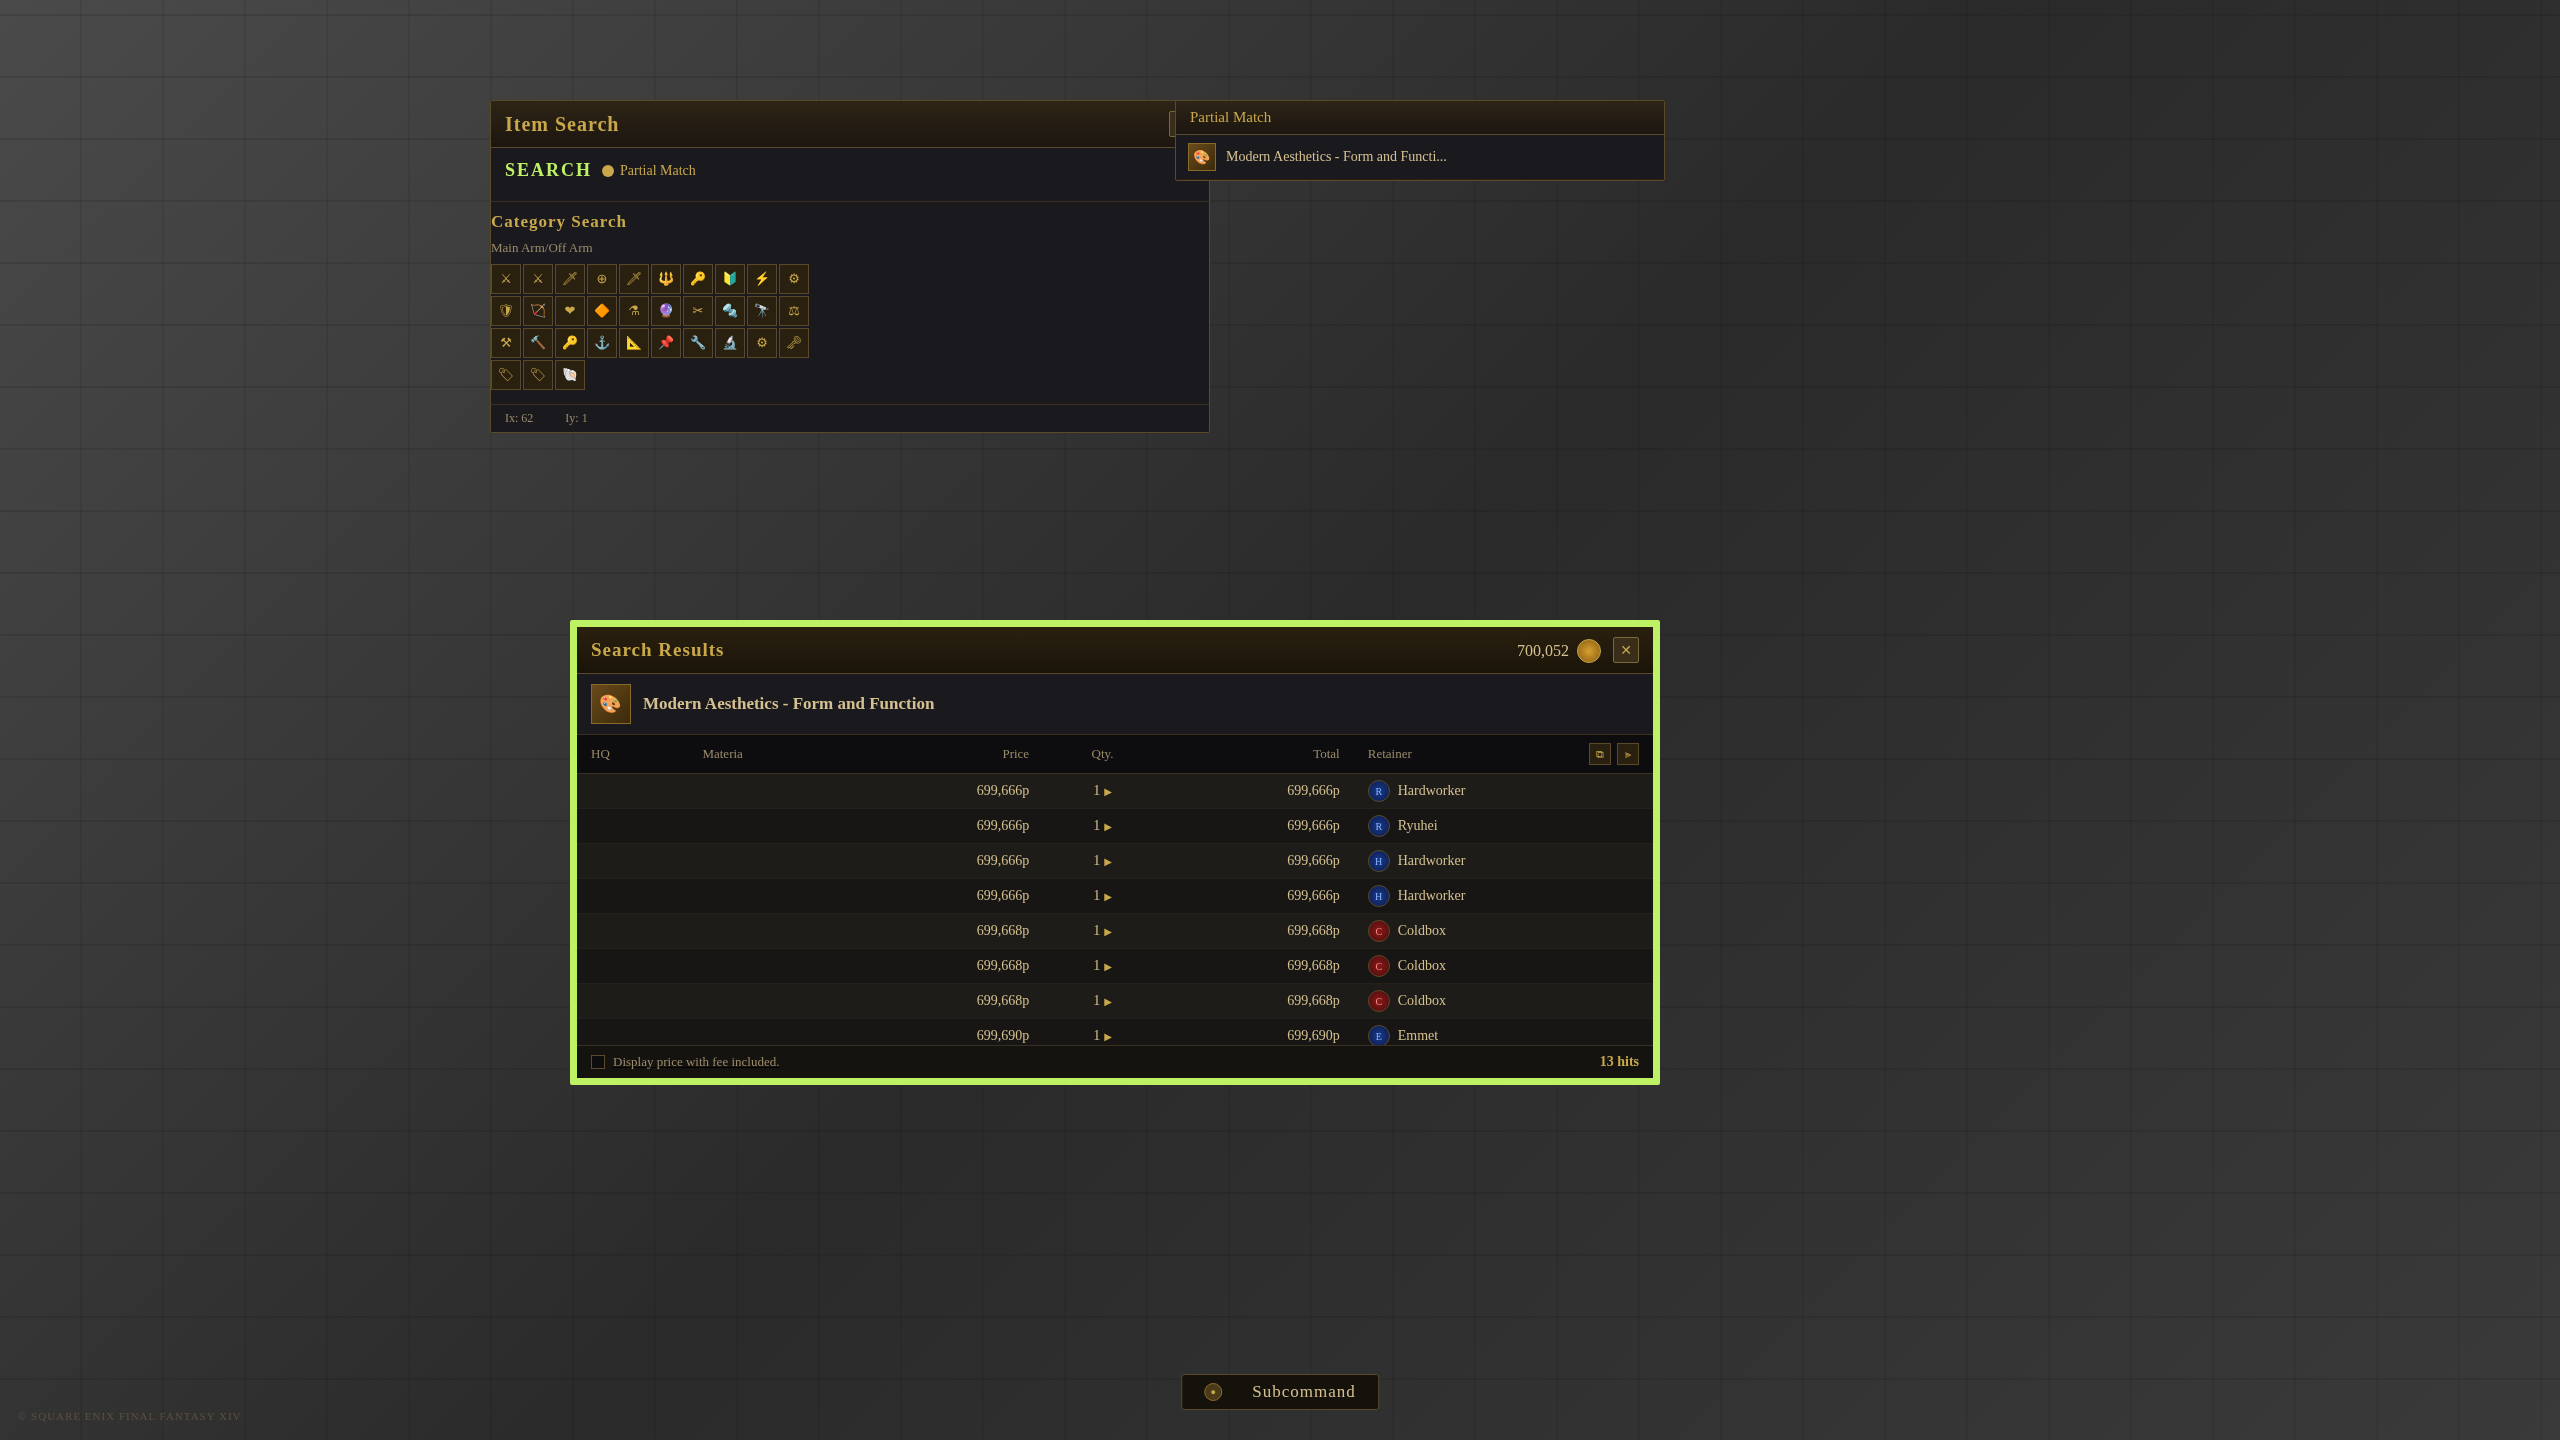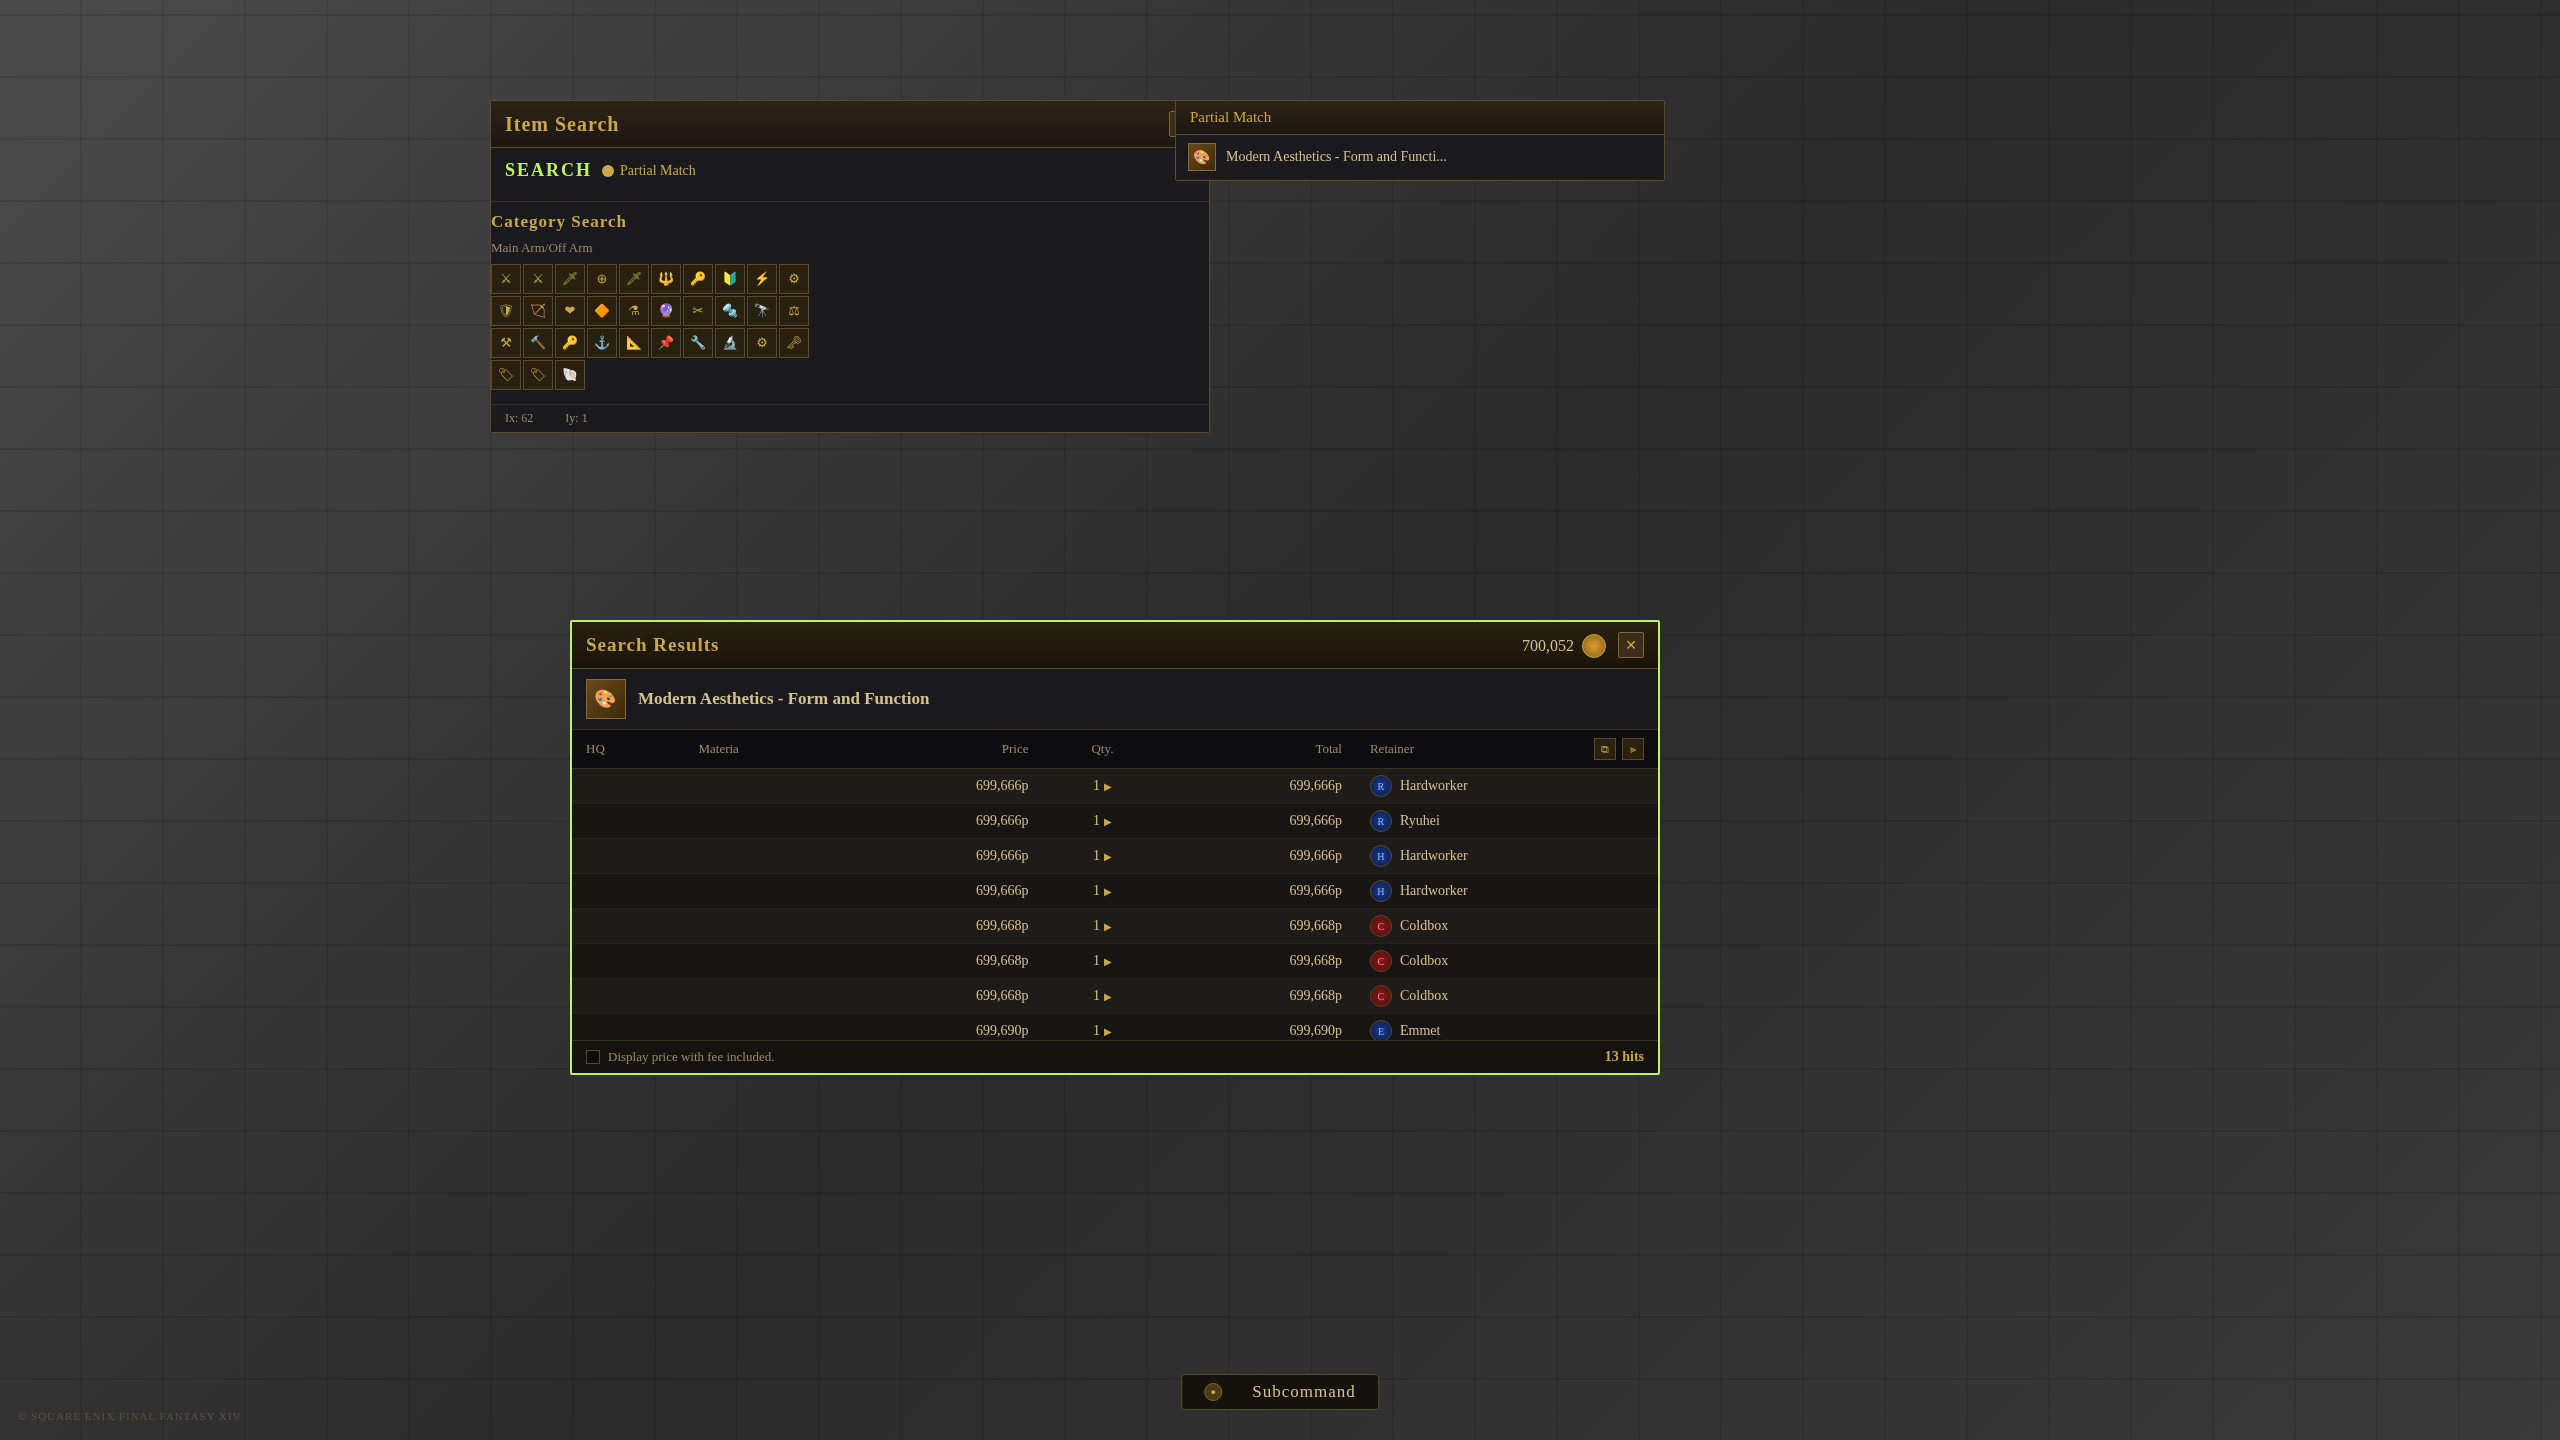--- a/index.html
+++ b/index.html
@@ -215,21 +215,21 @@
       font-size: 14px;
     }
 
     
     .search-results-panel {
       position: absolute;
       top: 620px;
       left: 570px;
       width: 1090px;
       background: #1a1a1e;
-      border: 2px solid #bef264;
+      border: 7px solid #bef264;
       border-radius: 2px;
     }
 
     .sr-title-bar {
       background: linear-gradient(180deg, #2a2010 0%, #1a1408 100%);
       border-bottom: 1px solid #5a4a2a;
       padding: 10px 14px;
       display: flex;
       align-items: center;
       justify-content: space-between;
@@ -401,20 +401,21 @@
       justify-content: space-between;
       padding: 8px 14px;
       border-top: 1px solid #3a3020;
       background: #151310;
     }
 
     .fee-checkbox-row {
       display: flex;
       align-items: center;
       gap: 8px;
+      text-decoration: underline;
     }
 
     .fee-checkbox {
       width: 14px;
       height: 14px;
       border: 1px solid #5a4a2a;
       background: #0d0d0f;
       cursor: pointer;
     }
 

